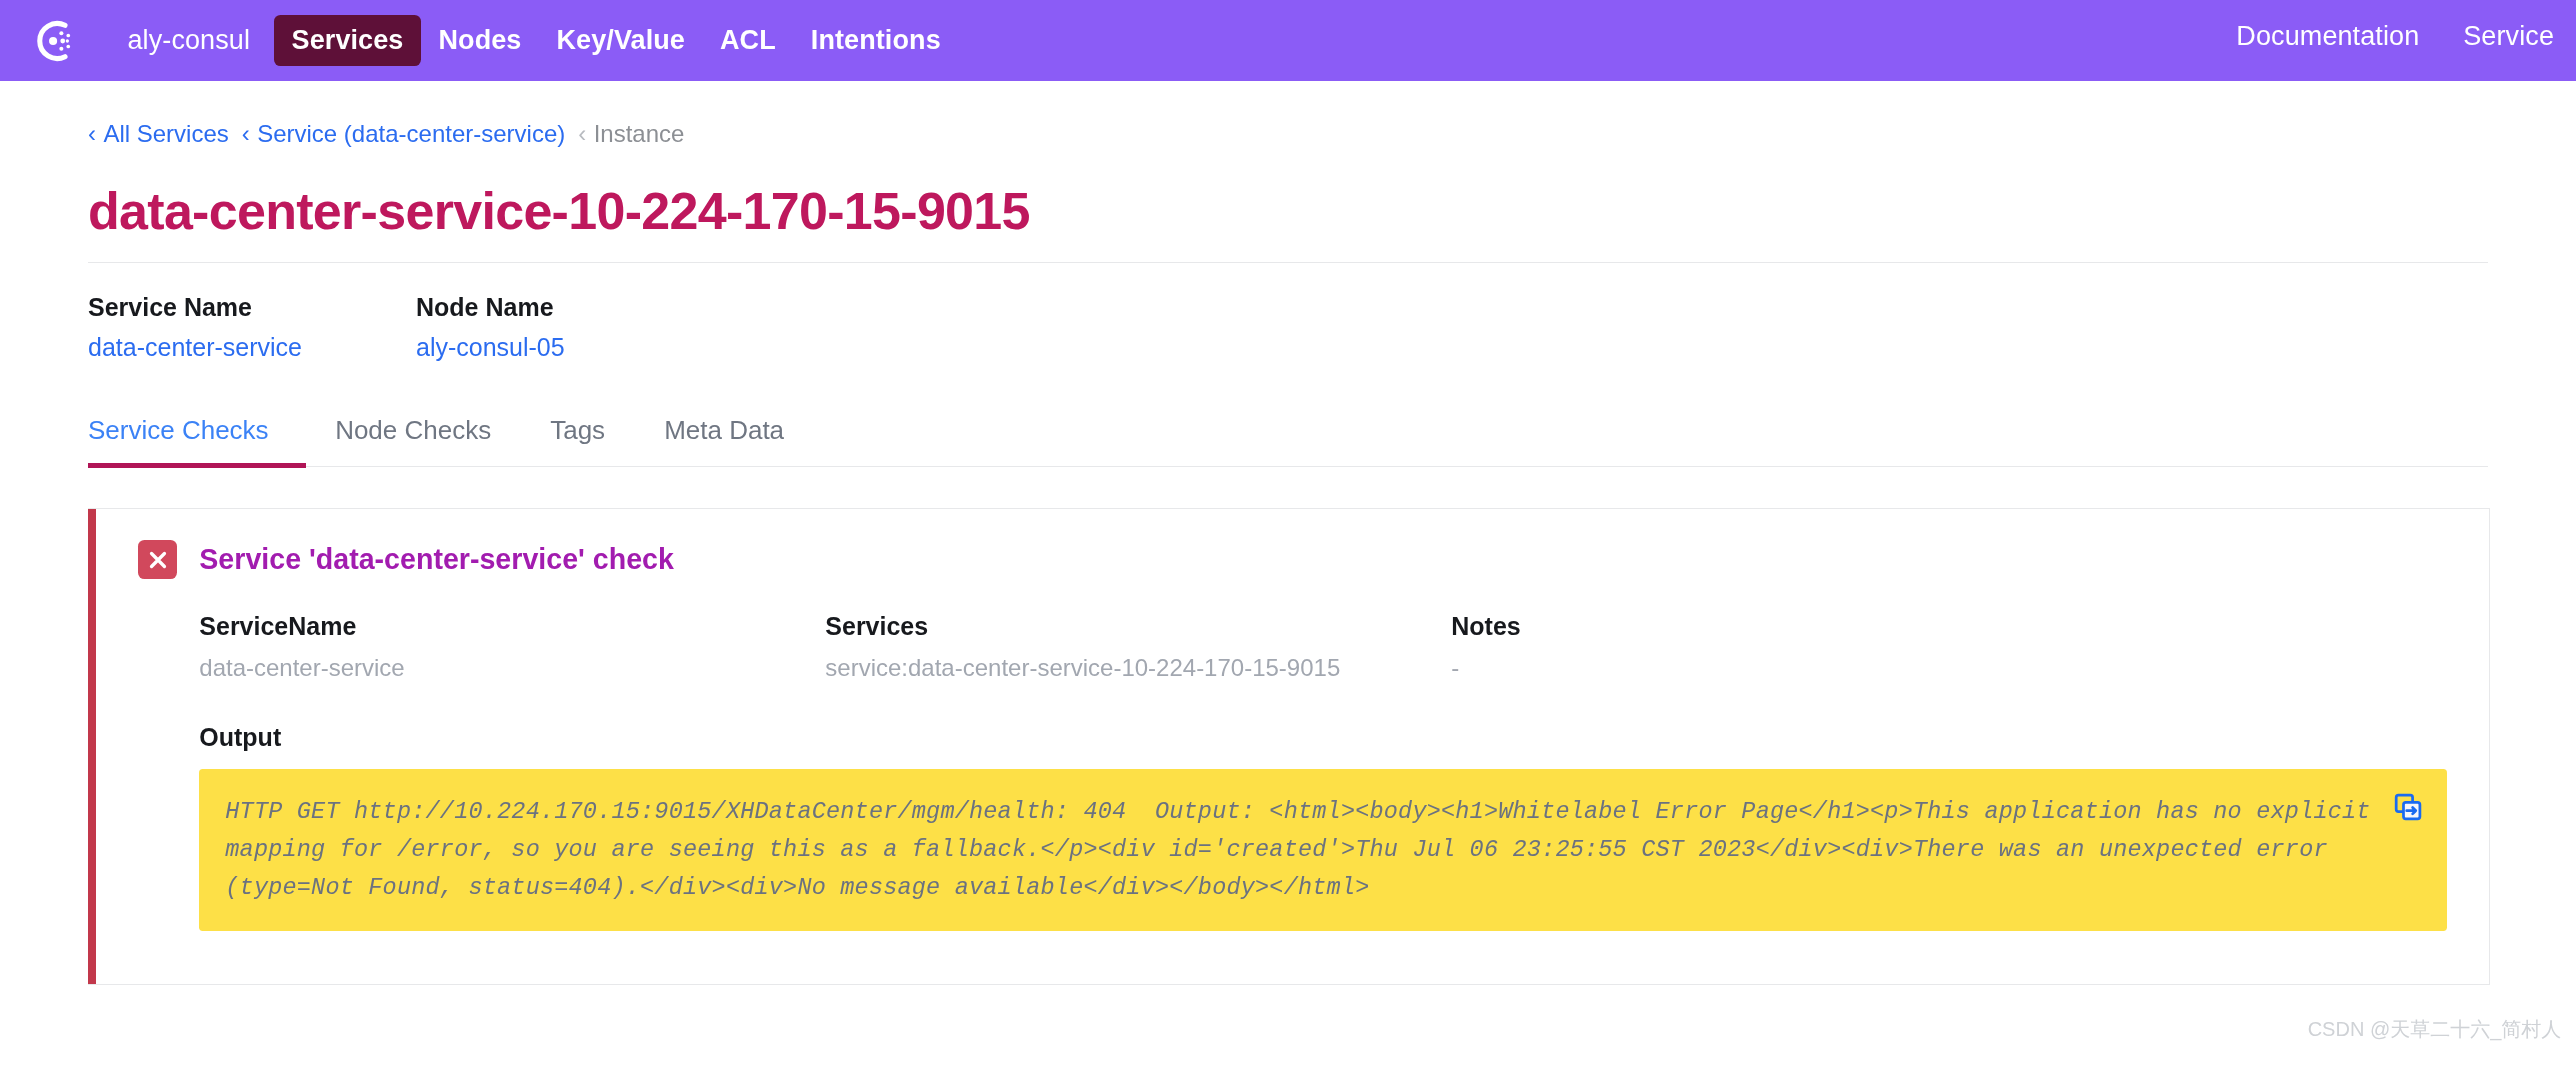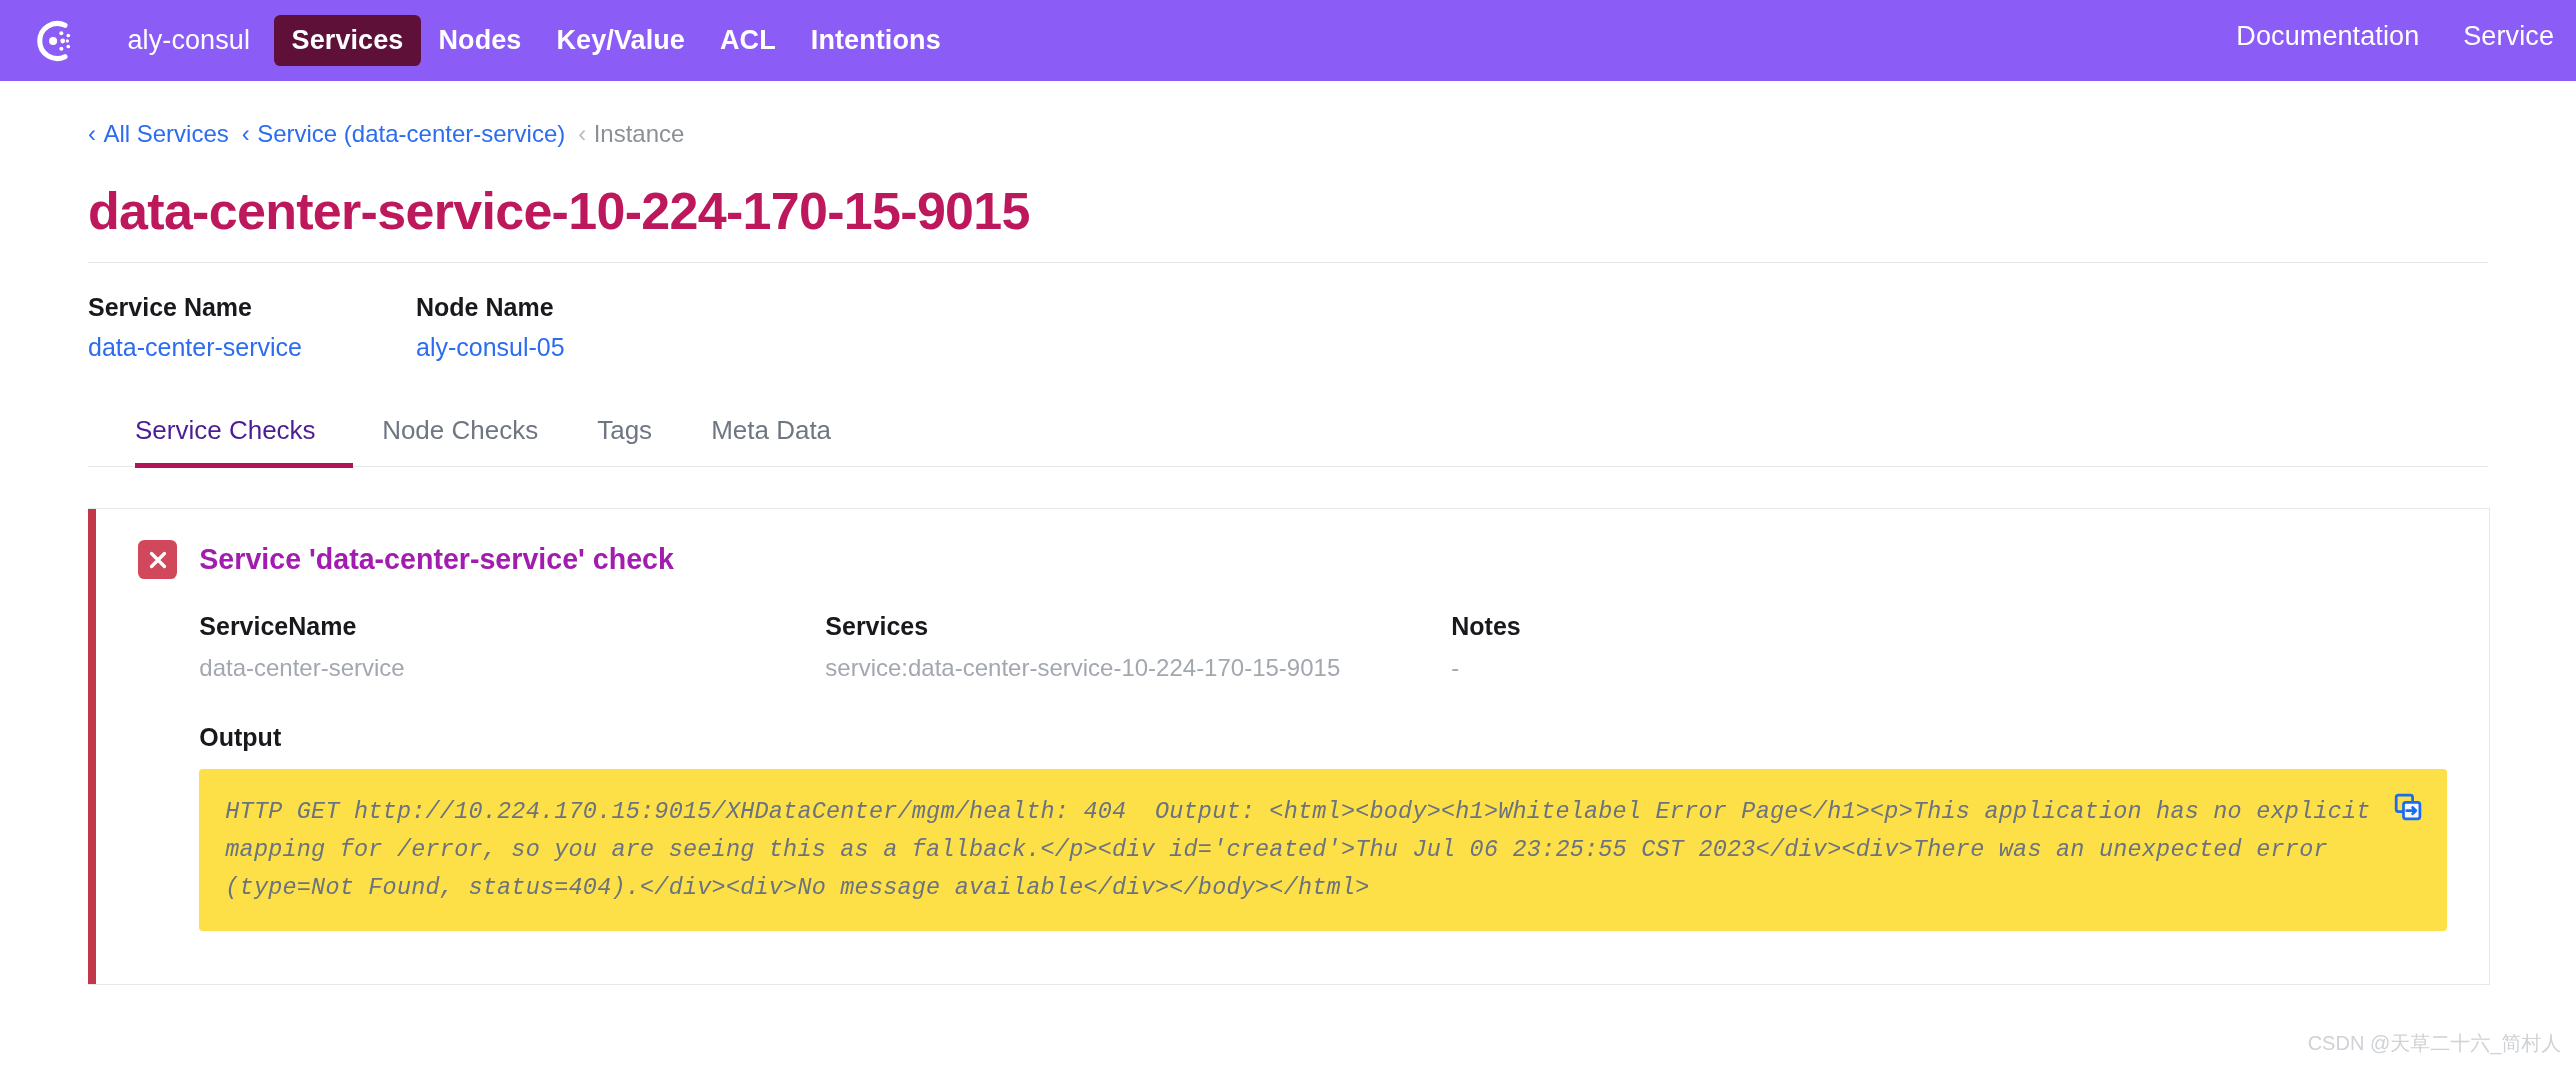--- a/index.html
+++ b/index.html
@@ -128,23 +128,22 @@
   .tab {
     font-size: 26px;
     color: #6f7682;
     padding: 14.7px 29.5px 20px 29.5px;
     cursor: pointer;
     white-space: nowrap;
     position: relative;
   }
   .tab:first-child { padding-left: 0; padding-right: 37px; }
   .tab.active {
-    color: #4c1d95;
+    color: #3b82f6;
     font-weight: 400;
-    margin-left: 47px;
   }
   .tab.active::after {
     content: "";
     position: absolute;
     left: 0;
     right: 0;
     bottom: -1.8px;
     height: 4.6px;
     background: #b01456;
   }
@@ -245,21 +244,21 @@
     height: 37px;
     cursor: pointer;
     display: flex;
     align-items: center;
     justify-content: center;
   }
 
   .watermark {
     position: absolute;
     right: 14.7px;
-    bottom: 10px;
+    bottom: 24px;
     font-size: 20px;
     color: #cfd2d6;
     white-space: nowrap;
   }
 </style>
 </head>
 <body>
 
 <div class="navbar">
   <span class="nav-logo">

